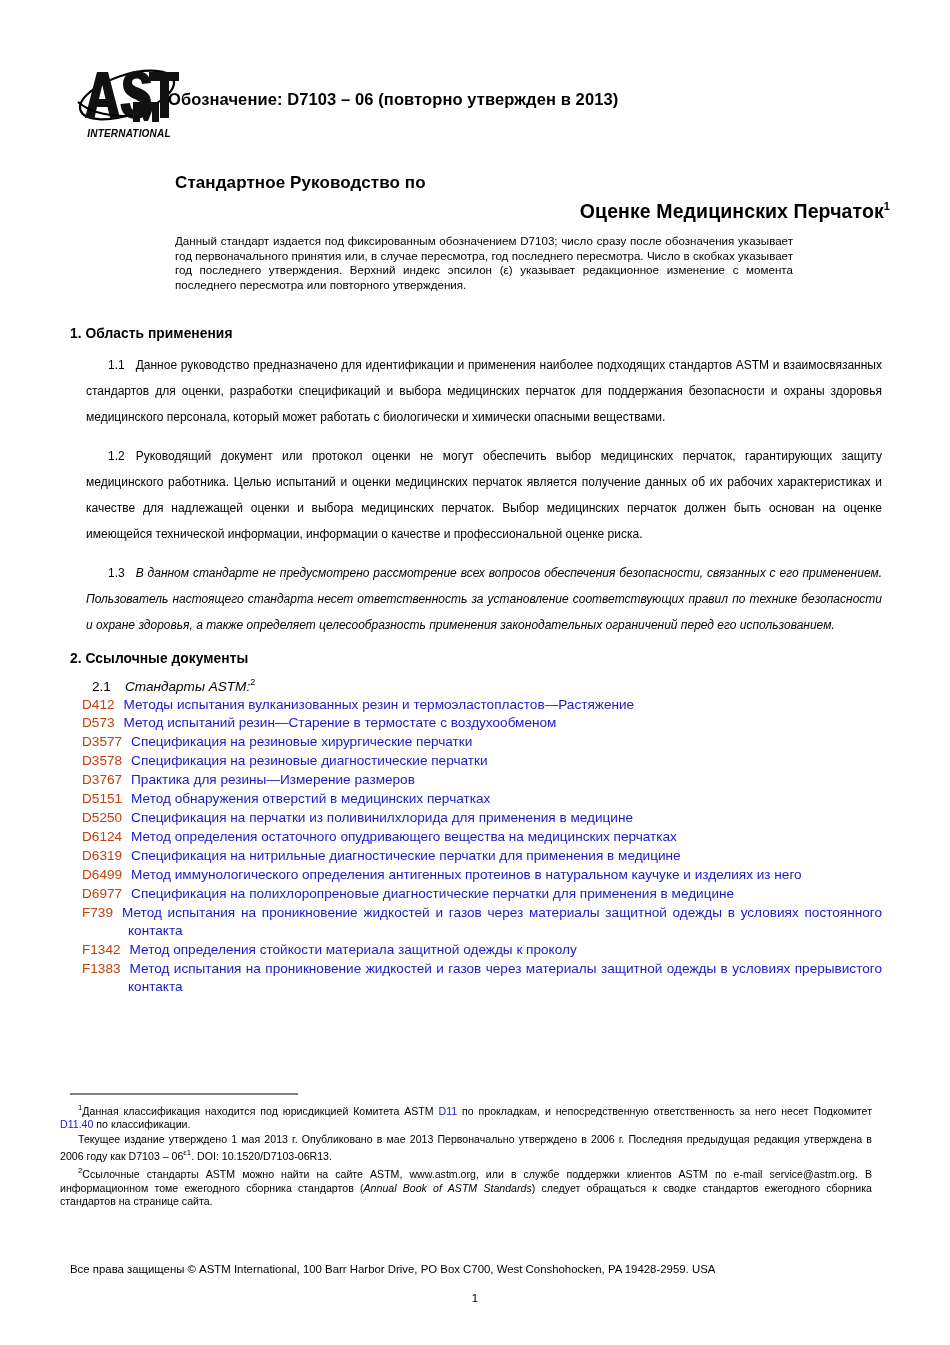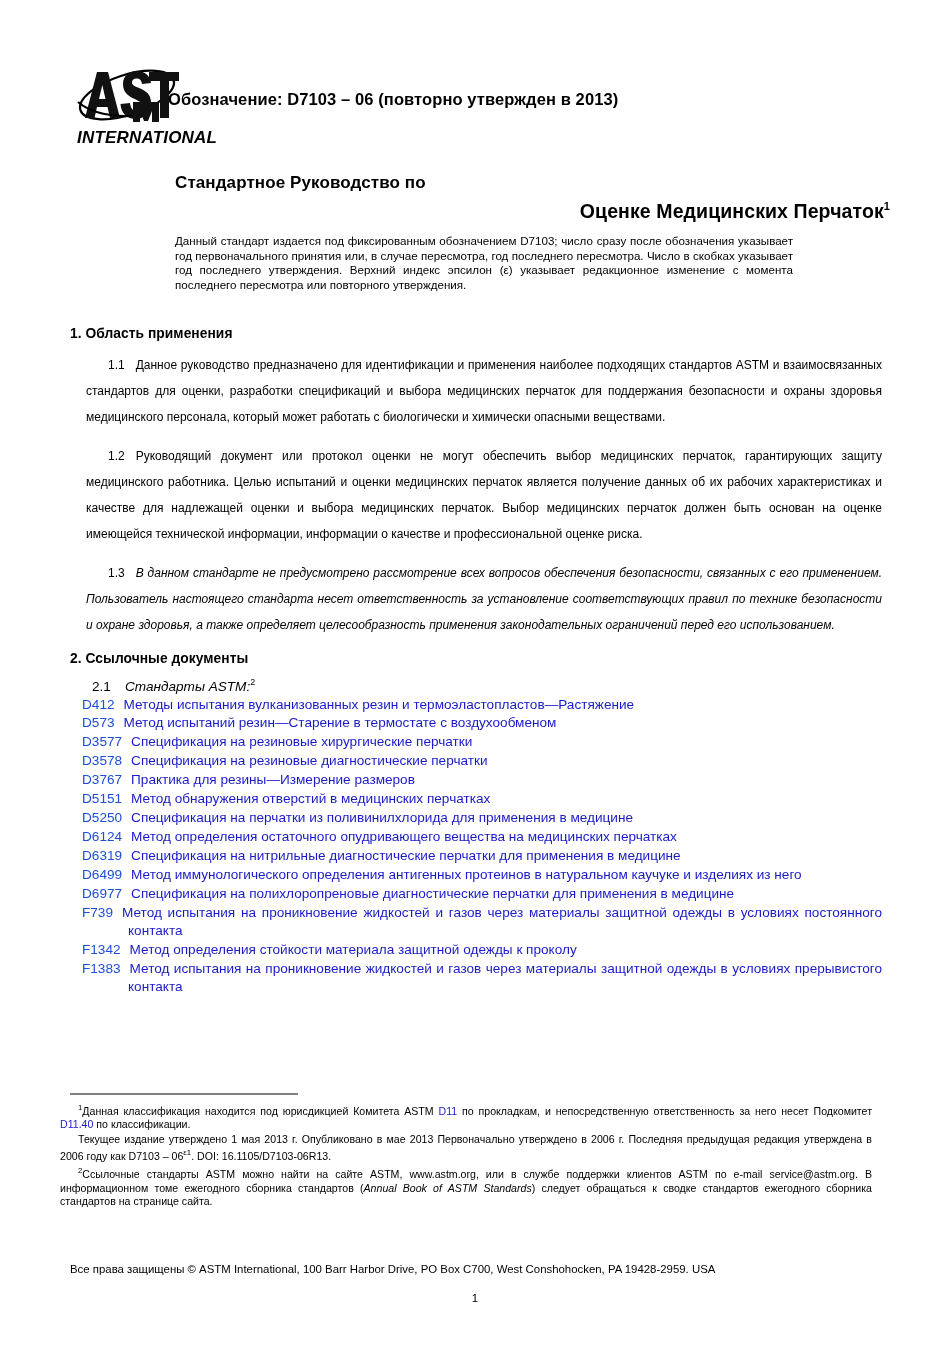--- a/index.html
+++ b/index.html
@@ -44,21 +44,21 @@
   .logo-mark svg { display: block; }
   .logo-word {
     position: absolute;
     left: 2px;
     top: 66px;
     width: 104px;
     text-align: center;
     font-family: "Liberation Sans", sans-serif;
     font-weight: bold;
     font-style: italic;
-    font-size: 17px;
+    font-size: 10px;
     letter-spacing: 0.2px;
     color: #000;
   }
   .designation {
     position: absolute;
     left: 98px;
     top: 30px;
     font-size: 16.5px;
     font-weight: bold;
     letter-spacing: 0.1px;
@@ -149,21 +149,21 @@
   ul.reflist li {
     font-size: 13.6px;
     line-height: 18.4px;
     padding-left: 58px;
     text-indent: -46px;
     margin-bottom: 0.5px;
     text-align: justify;
   }
   ul.reflist li.nojust { text-align: left; }
   .ref-code {
-    color: #1d4ed8;
+    color: #c2410c;
     margin-right: 9px;
     white-space: nowrap;
   }
   .ref-title { color: #1A1AC8; }
 
   
   .fn-rule {
     position: absolute;
     left: 70px;
     top: 1093px;
@@ -297,21 +297,21 @@
     </ul>
   </div>
 
   <div class="fn-rule"></div>
 
   <div class="footnotes">
     <p>
       <sup>1</sup><span>Данная классификация находится под юрисдикцией Комитета ASTM </span><span class="fn-link">D11</span><span> по прокладкам, и непосредственную ответственность за него несет Подкомитет </span><span class="fn-link">D11.40</span><span> по классификации.</span>
     </p>
     <p>
-      <span>Текущее издание утверждено 1 мая 2013 г. Опубликовано в мае 2013 Первоначально утверждено в 2006 г. Последняя предыдущая редакция утверждена в 2006 году как D7103 – 06</span><sup>ε1</sup><span>. DOI: 16.1105/D7103-06R13.</span>
+      <span>Текущее издание утверждено 1 мая 2013 г. Опубликовано в мае 2013 Первоначально утверждено в 2006 г. Последняя предыдущая редакция утверждена в 2006 году как D7103 – 06</span><sup>ε1</sup><span>. DOI: 10.1520/D7103-06R13.</span>
     </p>
     <p>
       <sup>2</sup><span>Ссылочные стандарты ASTM можно найти на сайте ASTM, www.astm.org, или в службе поддержки клиентов ASTM по e-mail service@astm.org. В информационном томе ежегодного сборника стандартов (</span><span class="fn-ital">Annual Book of ASTM Standards</span><span>) следует обращаться к сводке стандартов ежегодного сборника стандартов на странице сайта.</span>
     </p>
   </div>
 
   <div class="copyright">Все права защищены © ASTM International, 100 Barr Harbor Drive, PO Box C700, West Conshohocken, PA 19428-2959. USA</div>
   <div class="pagenum">1</div>
 
 </div>

